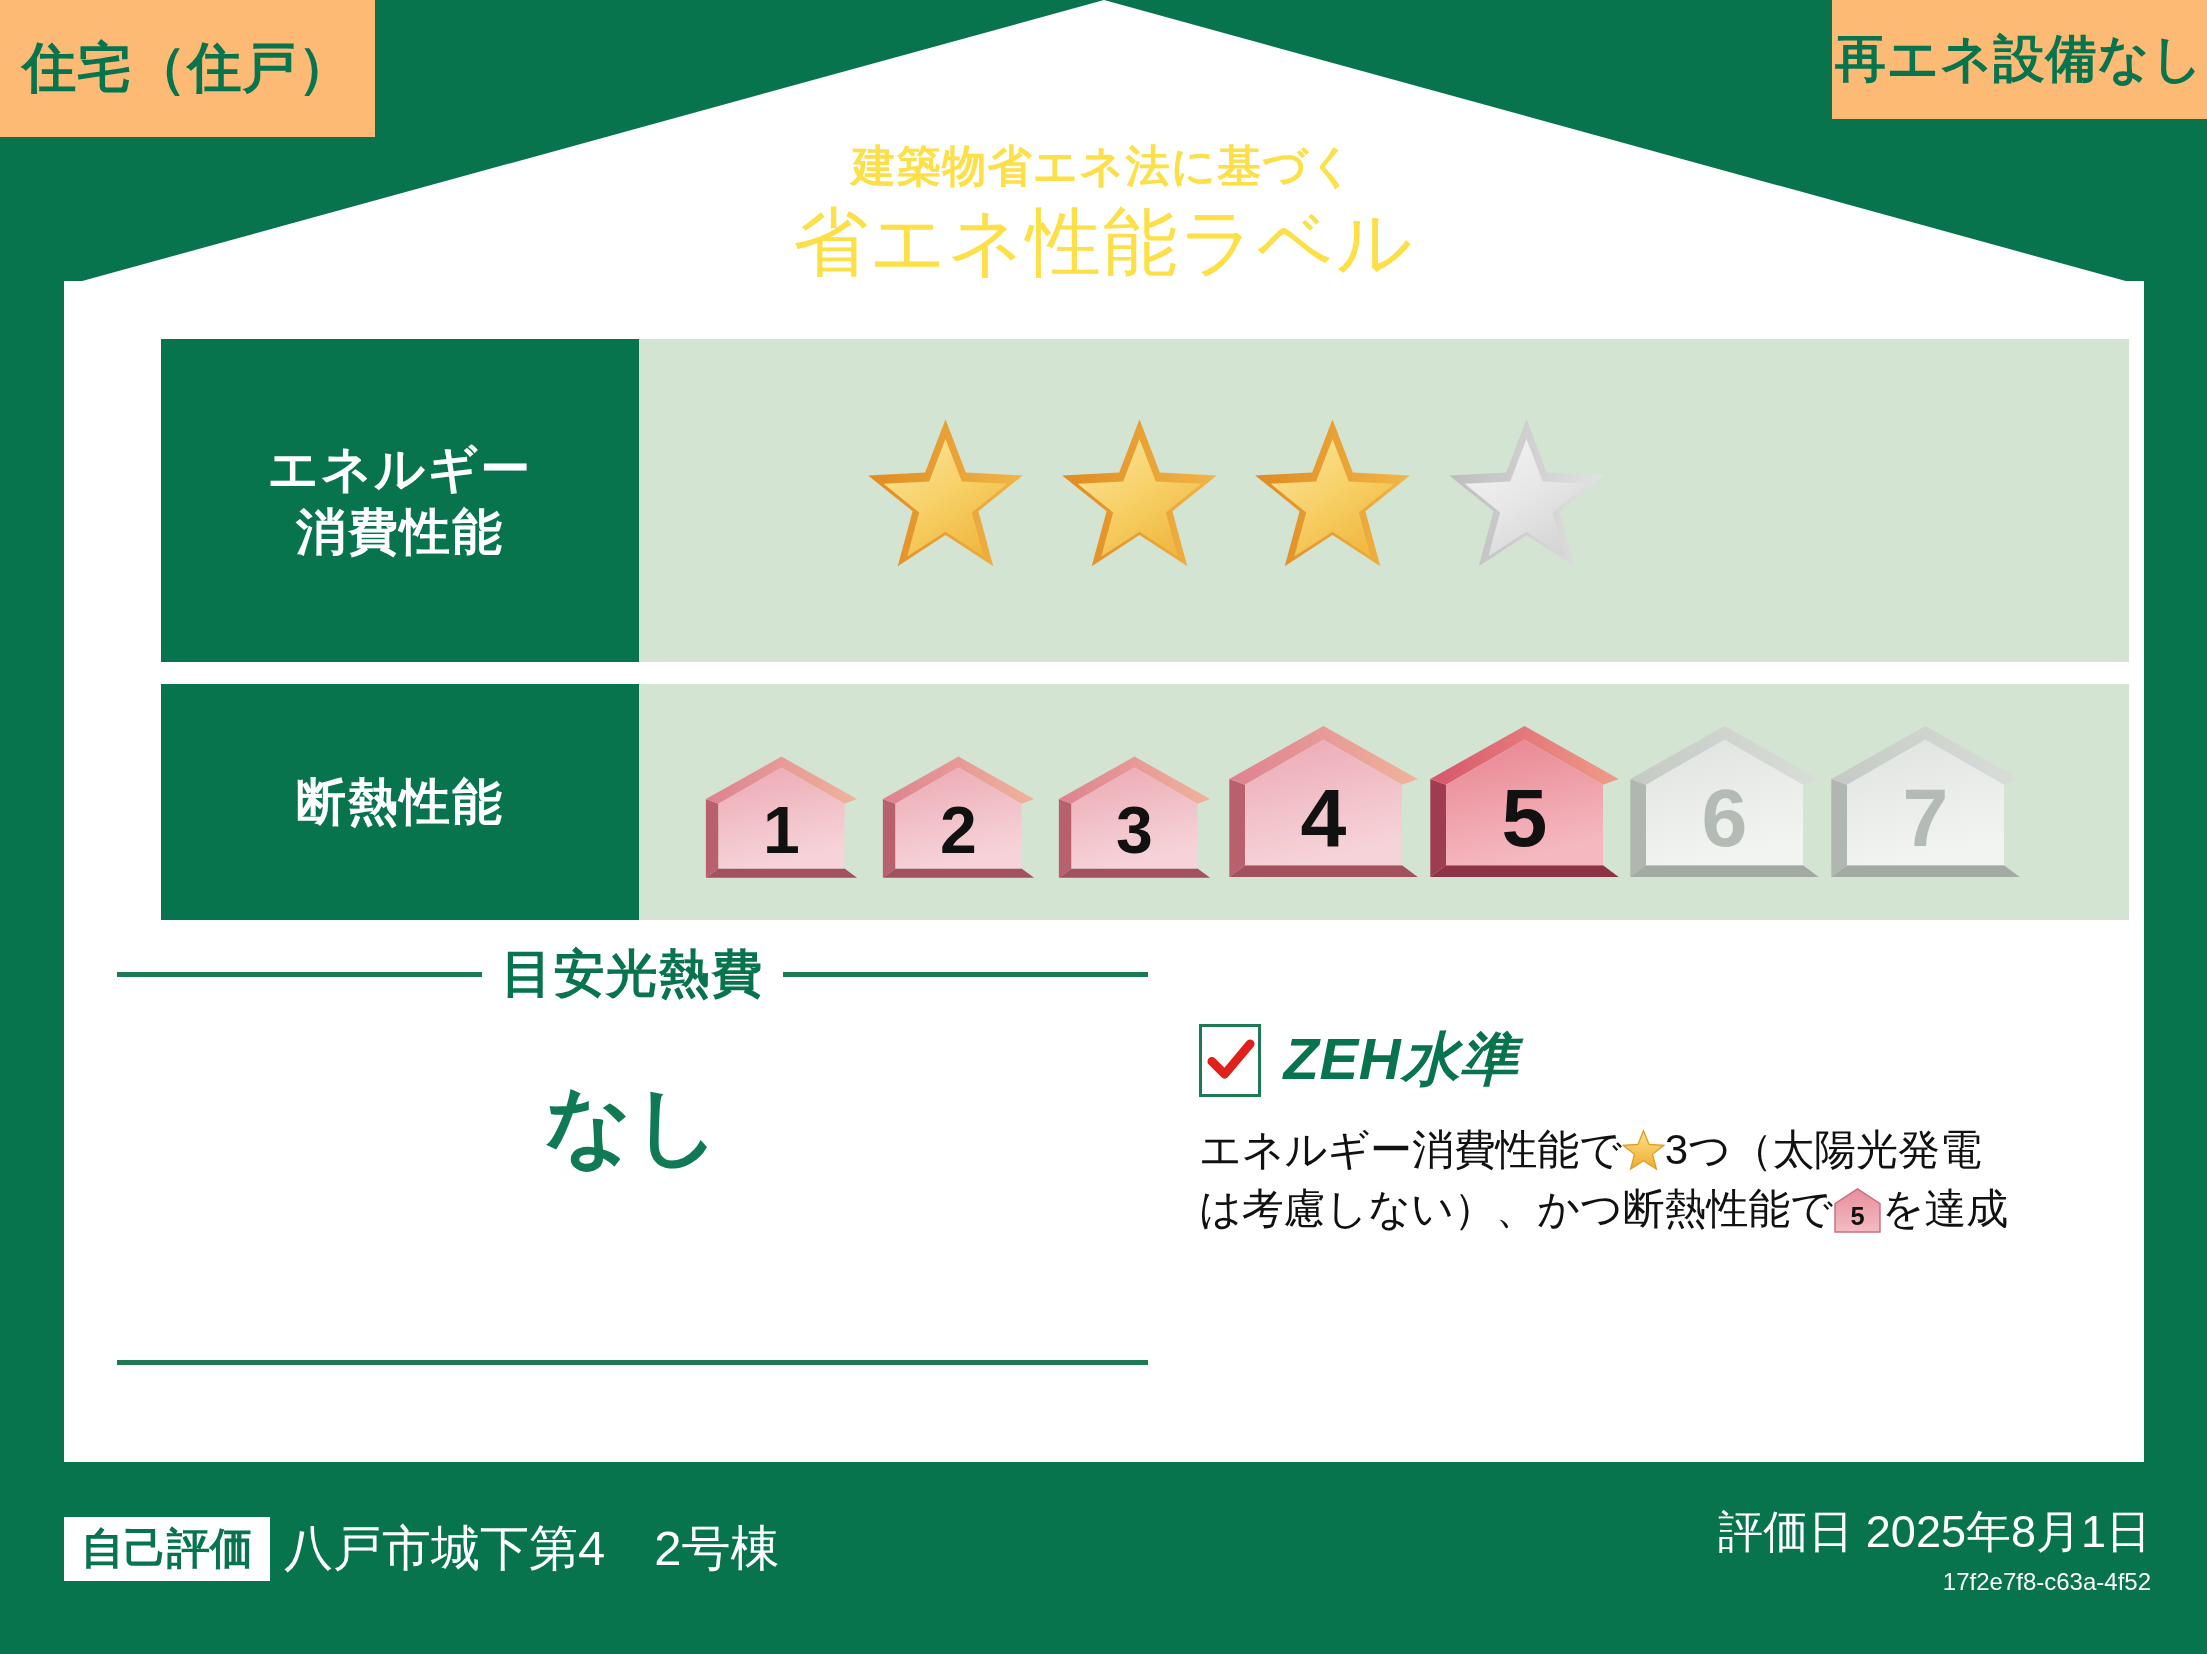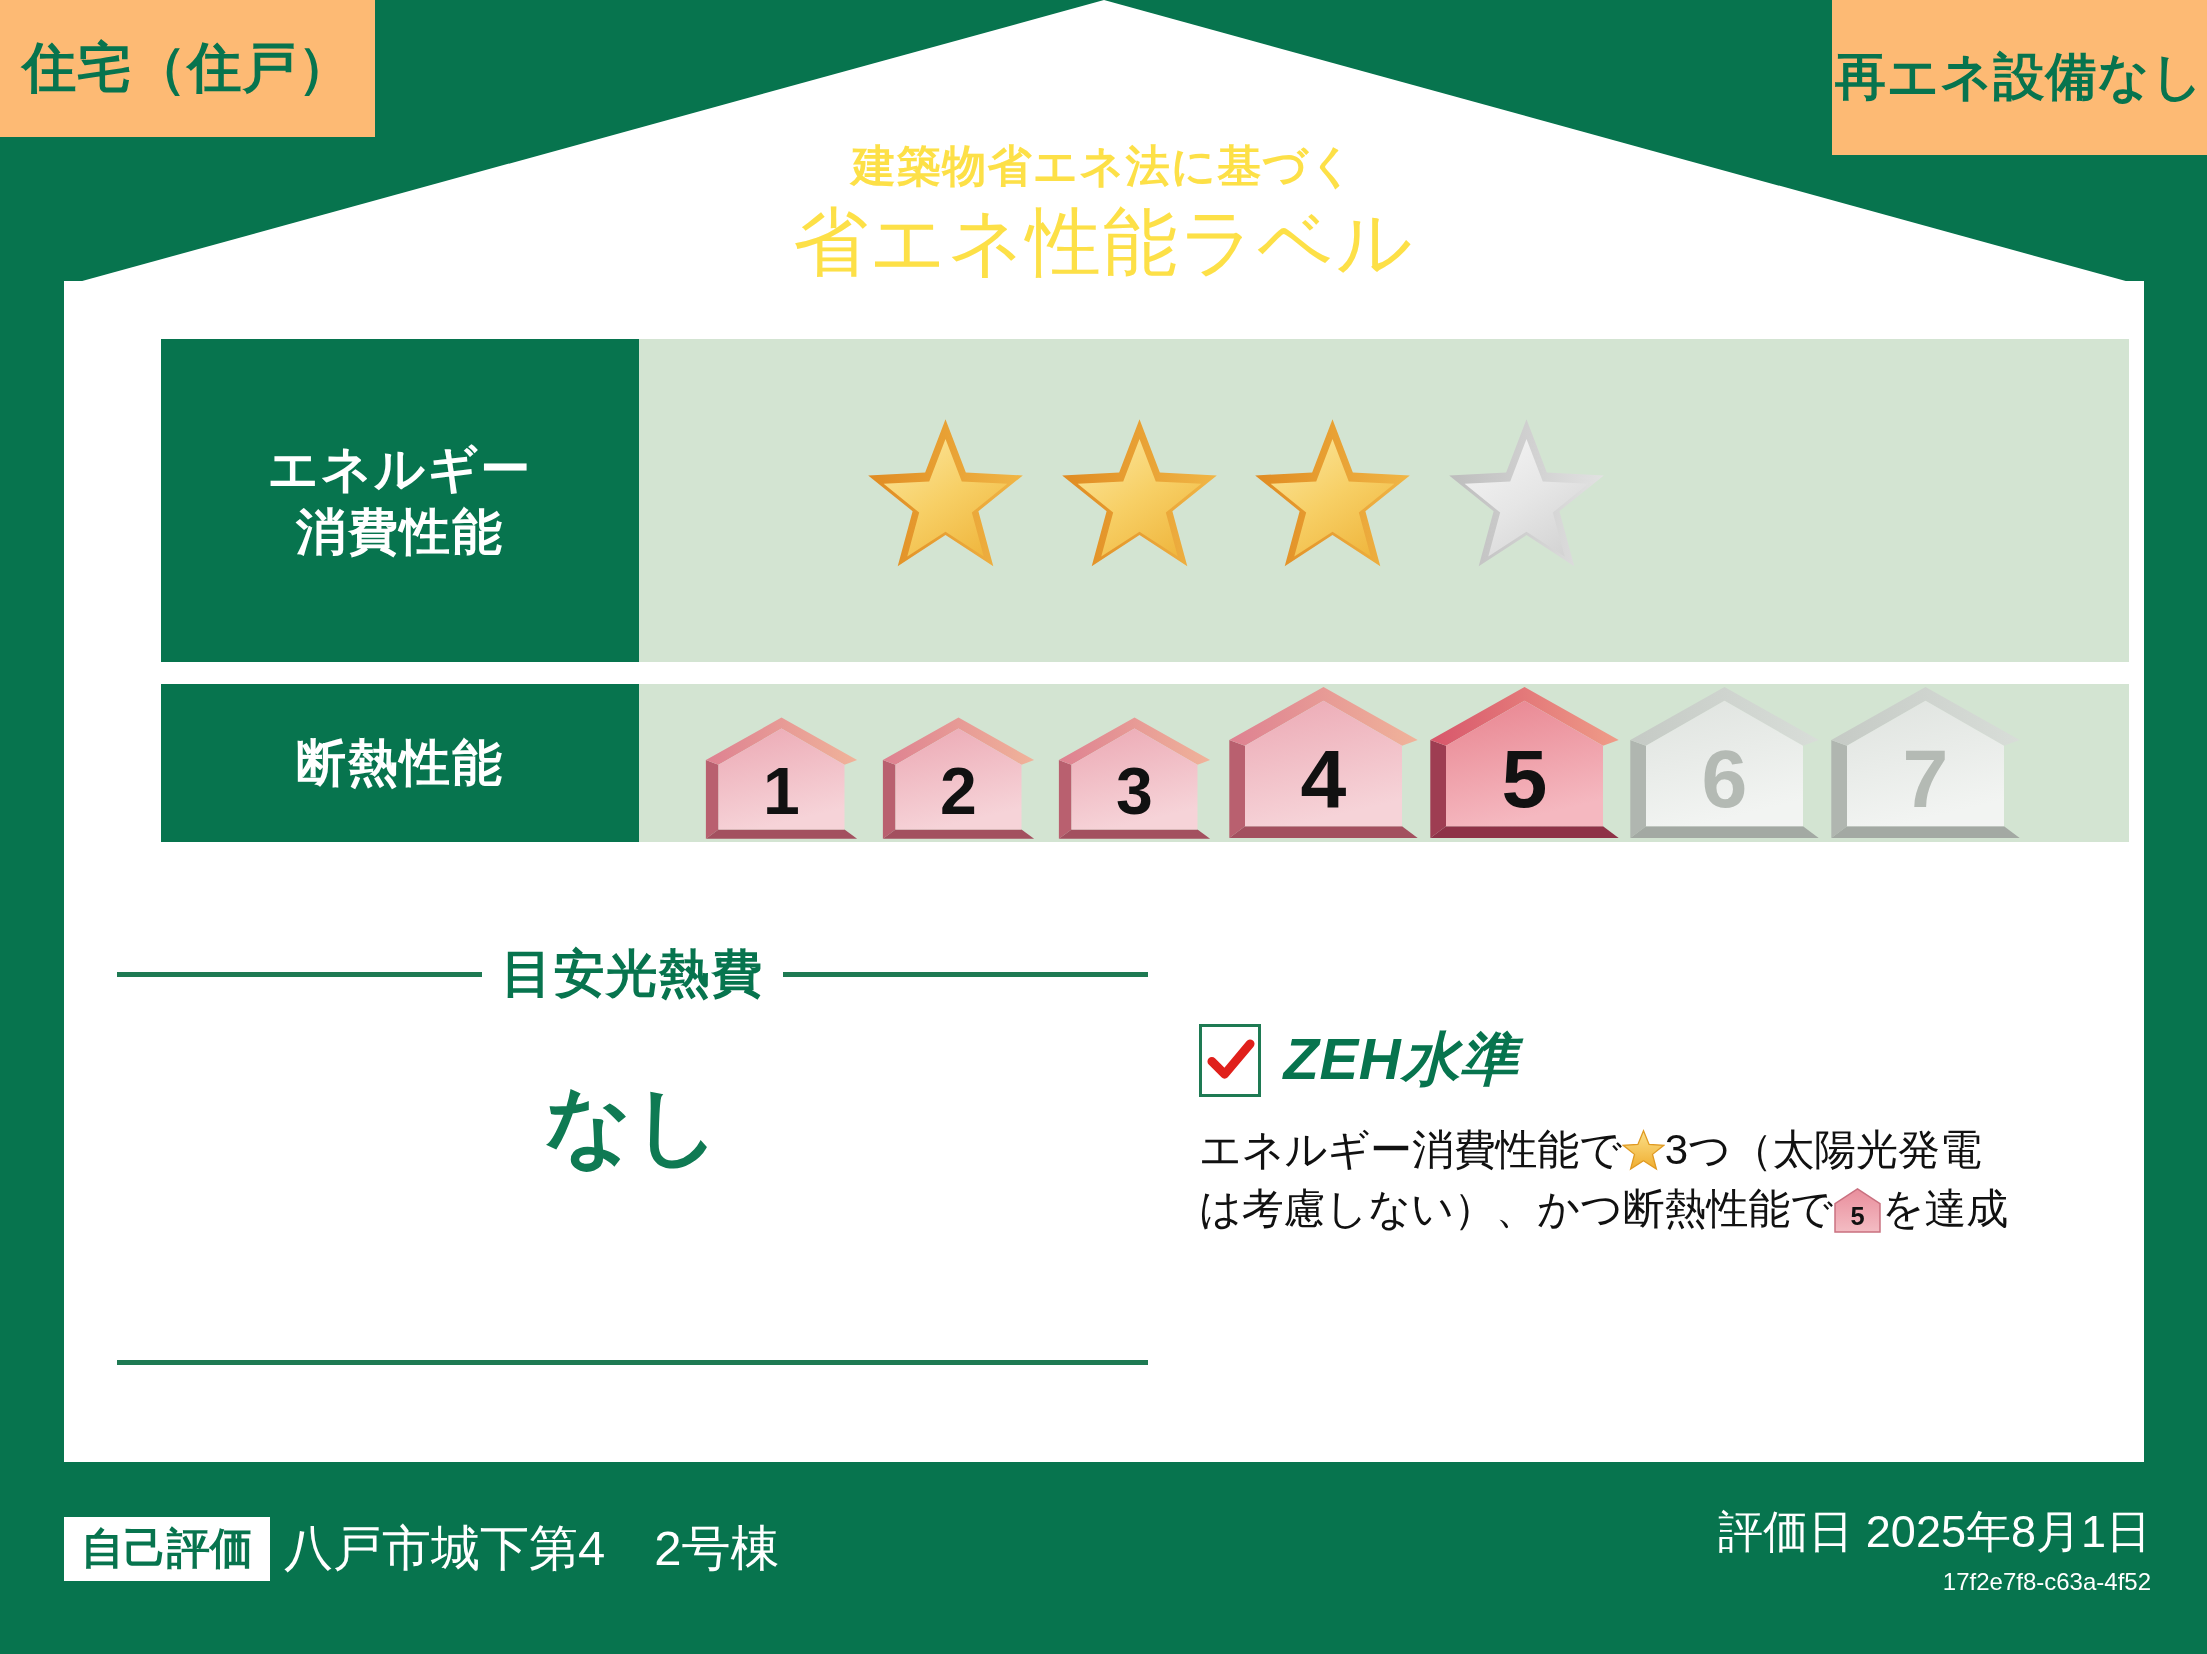--- a/index.html
+++ b/index.html
@@ -47,21 +47,21 @@
     letter-spacing:0.02em;
     white-space:nowrap;
   }
   #badge-building-type {
     left:0px; top:0px;
     width:375px; height:137px;
     font-size:54px;
   }
   #badge-renewable {
     right:0px; top:0px;
-    width:375px; height:155px;
+    width:375px; height:119px;
     font-size:51px;
   }
 
   
   .title-block {
     position:absolute;
     left:0; top:141px;
     width:100%;
     text-align:center;
     color:#fde047;
@@ -82,21 +82,21 @@
   
   .perf-row {
     position:absolute;
     left:117px;
     width:1968px;
     display:flex;
     align-items:stretch;
     margin-left:44px;
   }
   #row-energy { top:339px; height:323px; }
-  #row-insul  { top:684px; height:158px;border-radius:26px; }
+  #row-insul  { top:684px; height:236px;border-radius:26px; }
 
   .perf-label {
     background:#07744E;
     color:#ffffff;
     font-weight:bold;
     display:flex; flex-direction:column;
     align-items:center; justify-content:center;
     flex:0 0 478px;
     line-height:1.25;
     font-size:50px;

